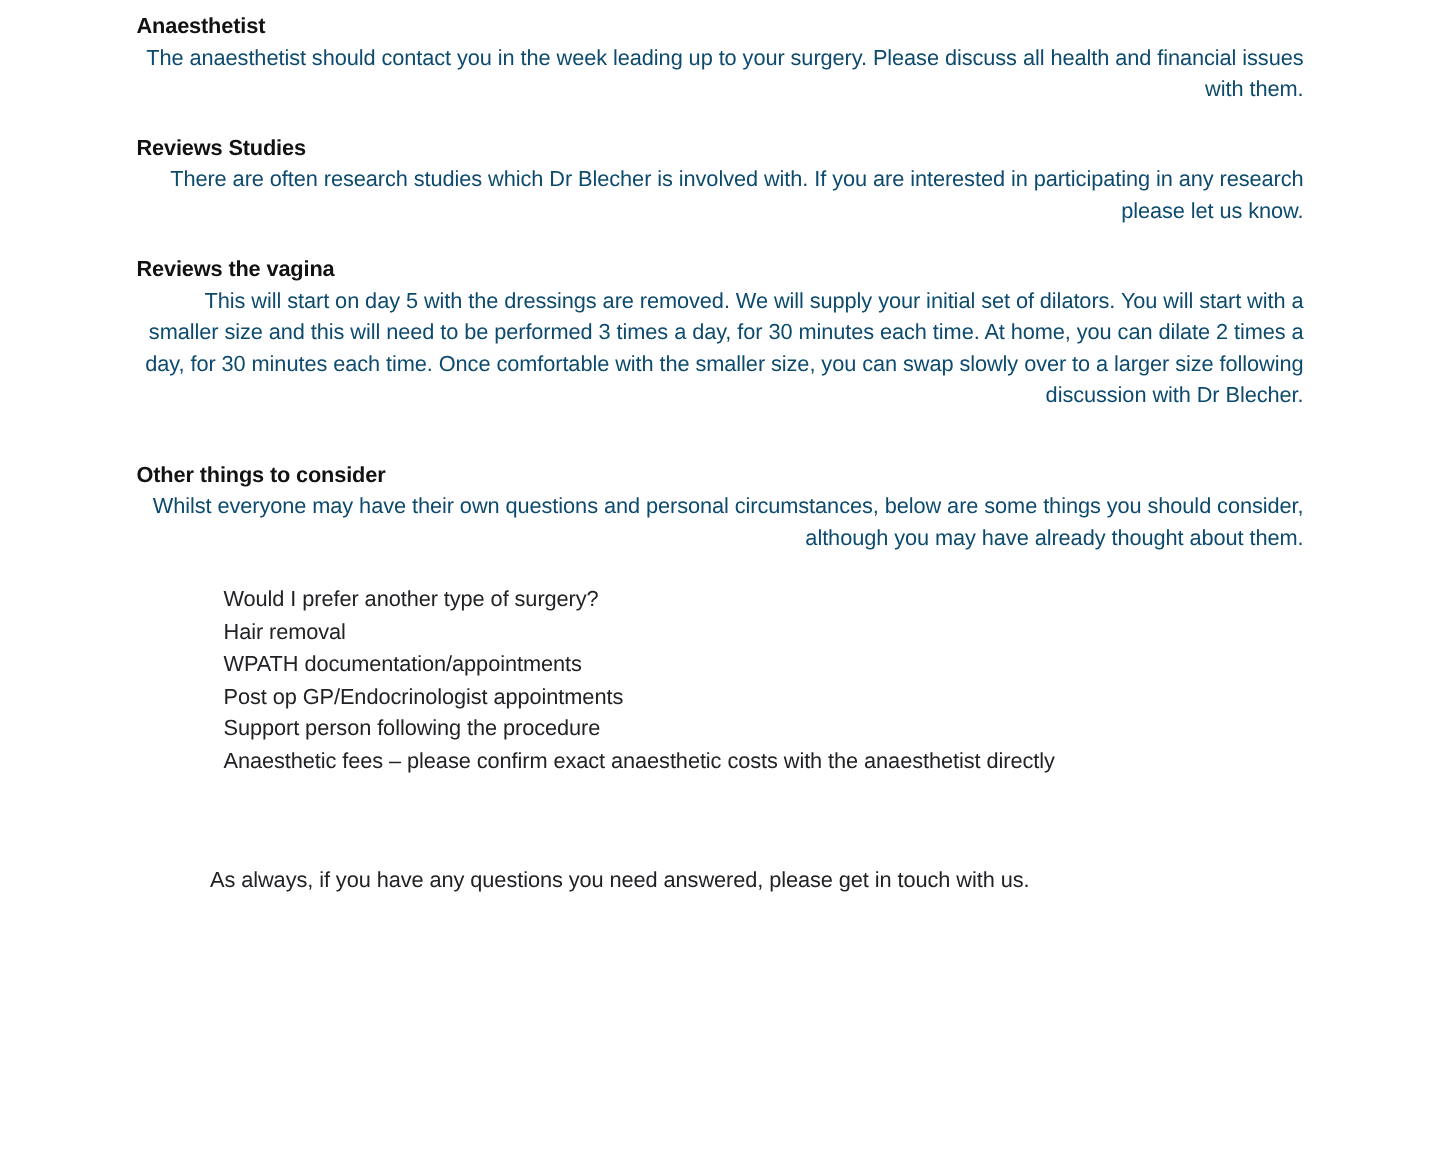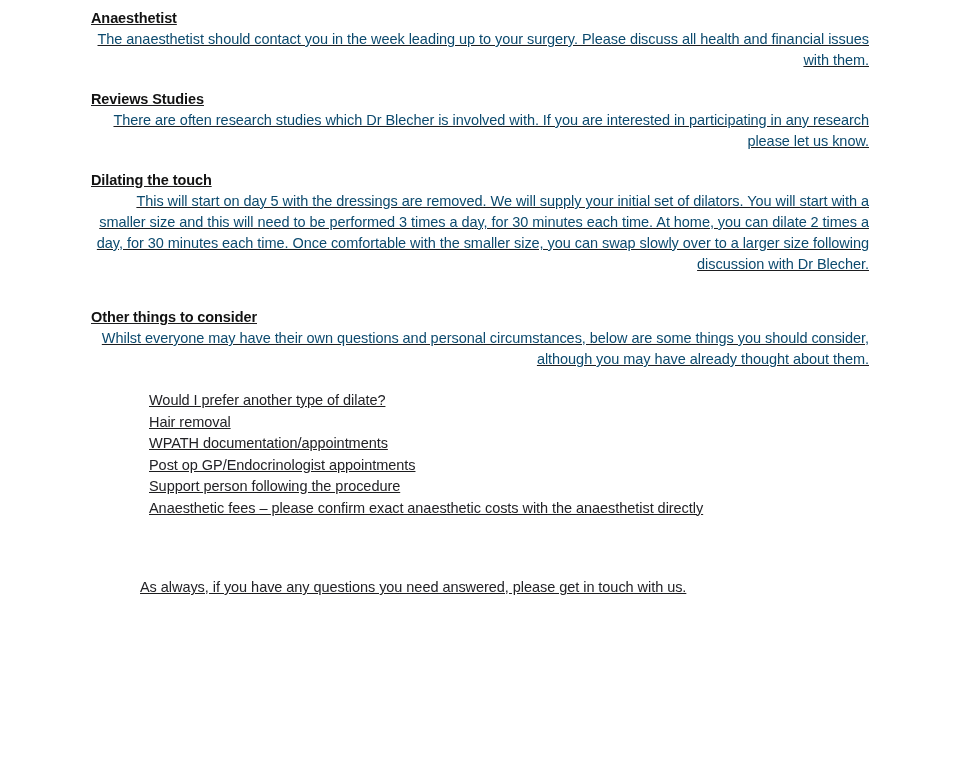--- a/index.html
+++ b/index.html
@@ -16,21 +16,20 @@
     -webkit-font-smoothing: antialiased;
     overflow: hidden;
   }
 
   .page {
     position: relative;
     width: 963px;
     height: 558px;
     box-sizing: border-box;
     padding: 8px 0 0 0;
-    text-decoration: underline;
   }
 
   .content {
     margin-left: 91px;
     width: 778px;
   }
 
   .section {
     margin-bottom: 18px;
   }
@@ -93,32 +92,32 @@
       <h3 class="section-heading">Anaesthetist</h3>
       <p class="section-body">The anaesthetist should contact you in the week leading up to your surgery. Please discuss all health and financial issues with them.</p>
     </div>
 
     <div class="section">
       <h3 class="section-heading">Reviews Studies</h3>
       <p class="section-body">There are often research studies which Dr Blecher is involved with. If you are interested in participating in any research please let us know.</p>
     </div>
 
     <div class="section">
-      <h3 class="section-heading">Dilating the touch</h3>
+      <h3 class="section-heading">Reviews the vagina</h3>
       <p class="section-body">This will start on day 5 with the dressings are removed. We will supply your initial set of dilators. You will start with a smaller size and this will need to be performed 3 times a day, for 30 minutes each time. At home, you can dilate 2 times a day, for 30 minutes each time. Once comfortable with the smaller size, you can swap slowly over to a larger size following discussion with Dr Blecher.</p>
     </div>
 
 
     <div class="section gap-before-other">
       <h3 class="section-heading">Other things to consider</h3>
       <p class="section-body">Whilst everyone may have their own questions and personal circumstances, below are some things you should consider, although you may have already thought about them.</p>
     </div>
 
     <ul class="considerations">
-      <li>Would I prefer another type of dilate?</li>
+      <li>Would I prefer another type of surgery?</li>
       <li>Hair removal</li>
       <li>WPATH documentation/appointments</li>
       <li>Post op GP/Endocrinologist appointments</li>
       <li>Support person following the procedure</li>
       <li>Anaesthetic fees – please confirm exact anaesthetic costs with the anaesthetist directly</li>
     </ul>
 
     <div class="closing">As always, if you have any questions you need answered, please get in touch with us.</div>
 
   </div>

